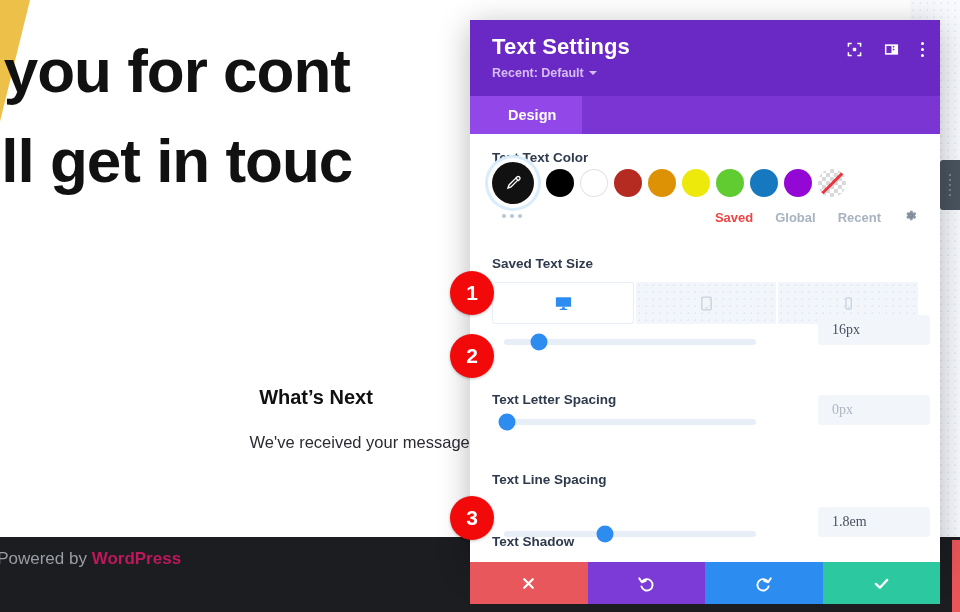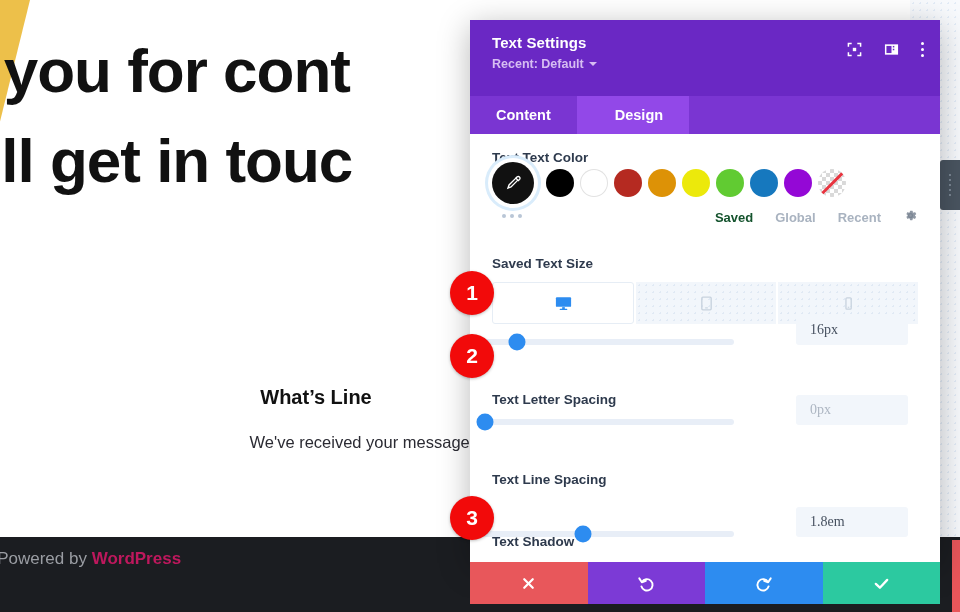--- a/index.html
+++ b/index.html
@@ -70,21 +70,21 @@
     width: 470px; height: 542px;
     background: #ffffff;
     box-shadow: 0 6px 30px rgba(0,0,0,.28);
     display: flex; flex-direction: column;
     overflow: hidden;
   }
   .modal-header {
     background: #6a28c4; padding: 14px 20px 12px 22px; position: relative;
     height: 76px; flex: none;
   }
-  .modal-title { color: #ffffff; font-size: 15px; font-weight: 700; letter-spacing: .1px; }
+  .modal-title { color: #ffffff; font-size: 22px; font-weight: 700; letter-spacing: .1px; }
   .modal-preset {
     color: #d6bdf2; font-size: 12.5px; font-weight: 700; margin-top: 6px;
     display: inline-flex; align-items: center; gap: 5px; cursor: pointer;
   }
   .caret-down {
     width:0;height:0;border-left:4px solid transparent;border-right:4px solid transparent;
     border-top:4px solid #d6bdf2; display:inline-block;
   }
   .header-icons {
     position: absolute; right: 16px; top: 22px; display: flex; align-items: center; gap: 22px;
@@ -131,40 +131,40 @@
   .sw.transparent:after {
     content:''; position:absolute; left:-2px; top:12px; width:34px; height:2.5px;
     background:#e8343f; transform: rotate(-45deg);
   }
   .more-dots { position: absolute; top: 80px; left: 32px; display:flex; gap:4px; }
   .more-dots i { width:4px;height:4px;background:#b9c6d6;border-radius:50%;display:block; }
   .palette-tabs {
     position: absolute; top: 74px; right: 22px; display: flex; align-items: center; gap: 22px;
   }
   .pal-tab { font-size: 13px; font-weight: 700; color: #a9b3c0; cursor: pointer; }
-  .pal-tab.active { color: #14532d; }
+  .pal-tab.active { color: #ef4444; }
 
   
   .grp-size-label { position: absolute; top: 122px; left: 22px; }
   .device-toggle {
     position: absolute; top: 148px; left: 22px; width: 426px; height: 42px;
     display: flex; gap: 2px;
   }
   .dev {
     flex: 1; display: flex; align-items: center; justify-content: center; cursor: pointer;
     background: #f2f6fb;
     background-image: radial-gradient(#e0e9f4 1px, transparent 1px);
     background-size: 7px 7px;
   }
   .dev.active {
     background: #ffffff; background-image: none;
     border: 1px solid #e6edf5; border-radius: 3px;
   }
 
-  .slider-row { position: absolute; left: 12px; width: 426px; display: flex; align-items: flex-end; font-family: Liberation Serif, serif; }
+  .slider-row { position: absolute; left: 34px; width: 426px; display: flex; align-items: flex-end; font-family: Liberation Serif, serif; }
   .track { position: relative; height: 6px; background: #e8eef7; border-radius: 3px; width: 252px; }
   .knob {
     position: absolute; top: 50%; width: 17px; height: 17px; border-radius: 50%;
     background: #2d8cf0; transform: translate(-50%,-50%); cursor: pointer;
   }
   .val-box {
     position: absolute; right: 0; width: 112px; height: 30px; background: #f2f6fb;
     border-radius: 3px; display: flex; align-items: center; padding-left: 14px;
     font-size: 14px; color: #46505f; cursor: text;
   }
@@ -207,21 +207,21 @@
 
 <div id="app">
 
   <div class="page-bg">
     <div class="edge-strip"></div>
     <div class="gold-wedge"></div>
 
     <div class="hero-heading">k you for cont
 e'll get in touc</div>
 
-    <div class="whats-next">What’s Line</div>
+    <div class="whats-next">What’s Next</div>
     <div class="whats-next-body">We've received your message and we'll send you an email with</div>
 
     <div class="site-footer"></div>
     <div class="footer-text"><span>| Powered by </span><b>WordPress</b></div>
 
     <div class="edge-tab">
       <span class="dots">
         <i></i>
           <i></i>
           <i></i>
@@ -260,21 +260,20 @@
           <span class="kebab">
               <i></i>
               <i></i>
               <i></i>
             </span>
         </span>
       </div>
     </div>
 
     <div class="modal-tabs">
-      <div class="tab">Content</div>
       <div class="tab active">Design</div>
     </div>
 
     <div class="modal-body">
 
       <div class="field-label color-label">Text Text Color</div>
 
       <div class="swatch-row">
         <span class="sw picker">
           <svg width="18" height="18" viewBox="0 0 20 20" fill="none" stroke="#ffffff" stroke-width="1.5" stroke-linecap="round">

